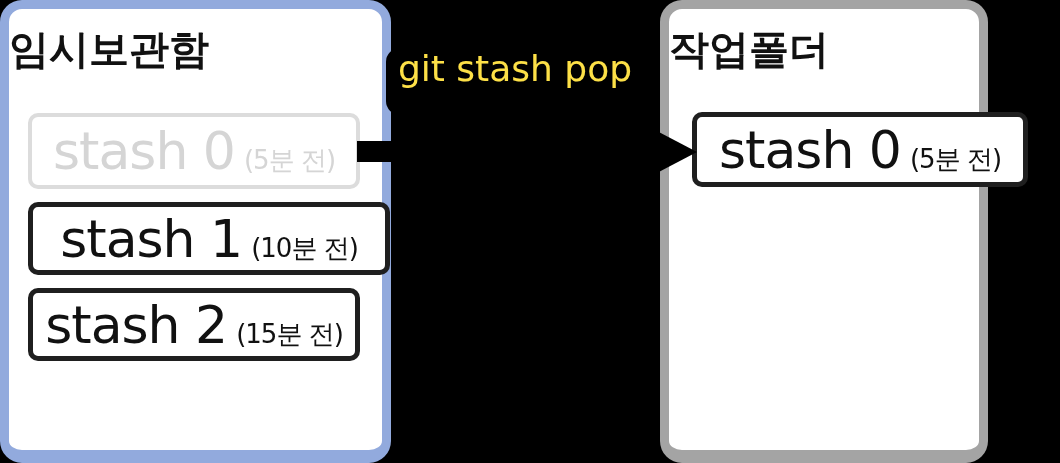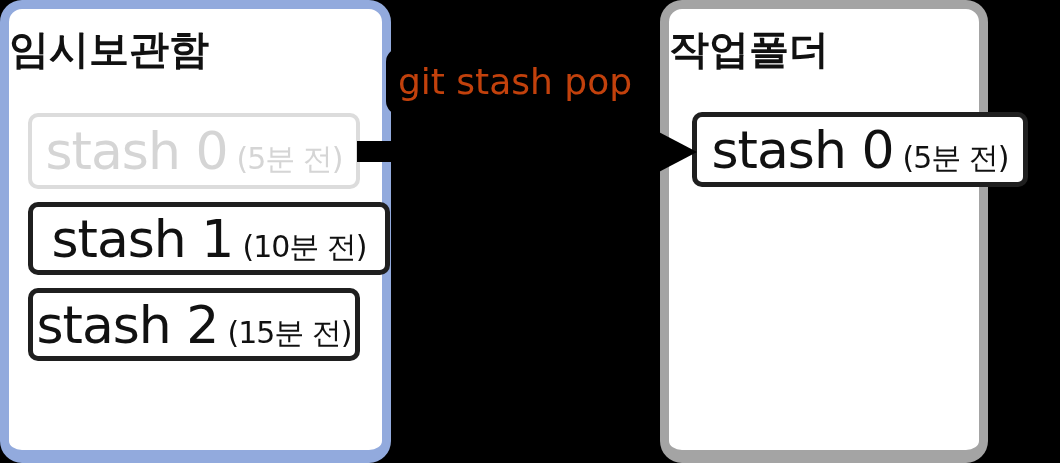--- a/index.html
+++ b/index.html
@@ -48,44 +48,44 @@
     display: flex;
     align-items: center;
     justify-content: center;
     border: 5px solid #1f1f1f;
     border-radius: 10px;
     background: #ffffff;
     color: #111111;
     white-space: nowrap;
   }
   .stash-item .main { font-size: 52px; letter-spacing: -1px; }
-  .stash-item .time { font-size: 30px; margin-left: 9px; letter-spacing: -1px; }
+  .stash-item .time { font-size: 26px; margin-left: 9px; letter-spacing: -1px; }
   .stash-item.faded {
     border: 4px solid #dcdcdc;
     color: #d5d5d5;
   }
   
   .panel-left .item-0 { left: 19px; top: 104px; width: 332px; height: 76px; }
   .panel-left .item-1 { left: 19px; top: 193px; width: 362px; height: 73px; }
   .panel-left .item-2 { left: 19px; top: 279px; width: 332px; height: 73px; }
   
   .panel-right .item-0 { left: 23px; top: 103px; width: 336px; height: 75px; }
 
   .pop-label {
     position: absolute;
     left: 386px;
     top: 48px;
     width: 258px;
     height: 67px;
     background: #000000;
     border-radius: 14px;
     display: flex;
-    align-items: center;
+    align-items: flex-start;
     justify-content: center;
-    color: #c2410c;
+    color: #fde047;
     font-size: 36px;
     white-space: nowrap;
     z-index: 4;
   }
   .arrow-overlay {
     position: absolute;
     left: 0;
     top: 0;
     width: 1060px;
     height: 463px;

